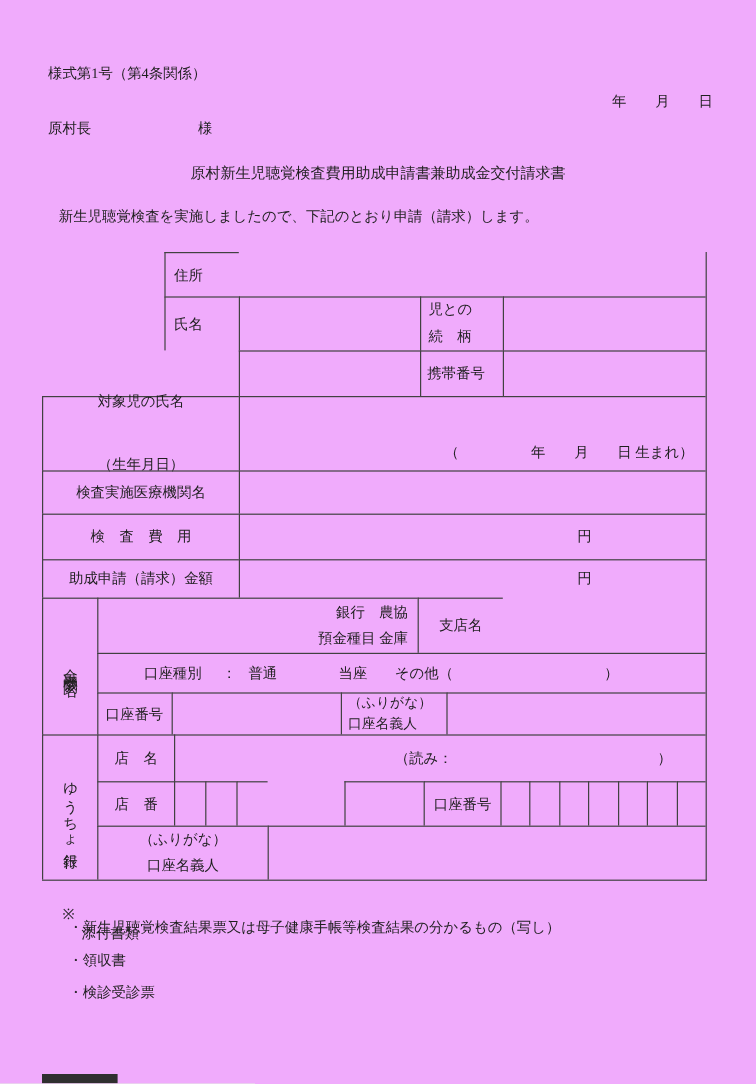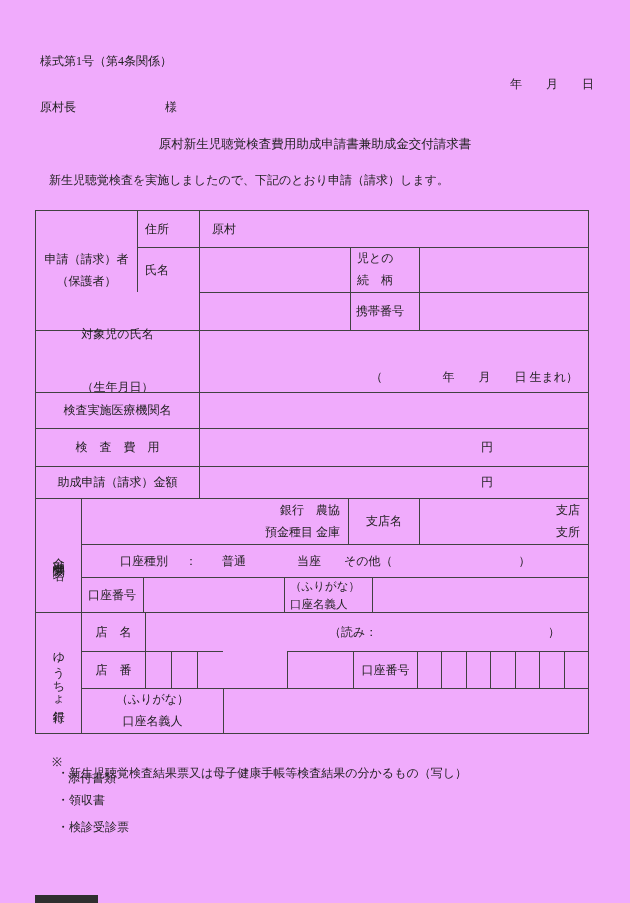--- a/index.html
+++ b/index.html
@@ -45,26 +45,21 @@
 <div class="page">
 
   <div class="hdr" style="left:40px;top:53px;">様式第1号（第4条関係）</div>
   <div class="hdr" style="right:36px;top:76px;">年　　月　　日</div>
   <div class="hdr" style="left:40px;top:99px;"><span>原村長</span><span style="position:absolute;left:125px;">様</span></div>
   <div class="hdr" style="left:0;top:136px;width:630px;text-align:center;font-size:12.5px;">原村新生児聴覚検査費用助成申請書兼助成金交付請求書</div>
   <div class="hdr" style="left:49px;top:172px;">新生児聴覚検査を実施しましたので、下記のとおり申請（請求）します。</div>
 
   <div class="form-table">
 
-    <div class="cell c-col c-center two-line" style="left:0;top:0;width:102px;height:120px;">
-      <span>申請（請求）者</span>
-      <span>（保護者）</span>
-    </div>
     <div class="cell c-left" style="left:102px;top:0;width:62px;height:37px;">住所</div>
-    <div class="cell" style="left:164px;top:0;width:389px;height:37px;padding-left:12px;">原村</div>
 
     <div class="cell c-left" style="left:102px;top:37px;width:62px;height:45px;">氏名</div>
     <div class="cell" style="left:164px;top:37px;width:151px;height:45px;"></div>
     <div class="cell c-col two-line" style="left:315px;top:37px;width:69px;height:45px;align-items:flex-start;padding-left:6px;">
       <span>児との</span>
       <span>続　柄</span>
     </div>
     <div class="cell" style="left:384px;top:37px;width:169px;height:45px;"></div>
 
     <div class="cell" style="left:164px;top:82px;width:151px;height:38px;"></div>
@@ -93,29 +88,25 @@
     </div>
 
     <div class="cell c-center" style="left:0;top:288px;width:46px;height:114px;">
       <span class="vert">金融機関名</span>
     </div>
     <div class="cell c-col two-line" style="left:46px;top:288px;width:267px;height:46px;align-items:flex-end;padding-right:8px;">
       <span>銀行　農協</span>
       <span>預金種目 金庫</span>
     </div>
     <div class="cell c-center" style="left:313px;top:288px;width:71px;height:46px;">支店名</div>
-    <div class="cell c-col two-line" style="left:384px;top:288px;width:169px;height:46px;align-items:flex-end;padding-right:8px;">
-      <span>支店</span>
-      <span>支所</span>
-    </div>
 
     <div class="cell" style="left:46px;top:334px;width:507px;height:33px;padding-left:38px;">
       <span>口座種別</span>
       <span style="margin-left:17px;">：</span>
-      <span style="margin-left:25px;">普通</span>
+      <span style="margin-left:10px;">普通</span>
       <span style="margin-left:51px;">当座</span>
       <span style="margin-left:23px;">その他（</span>
       <span style="margin-left:126px;">）</span>
     </div>
 
     <div class="cell c-left" style="left:46px;top:367px;width:62px;height:35px;padding-left:6px;">口座番号</div>
     <div class="cell" style="left:108px;top:367px;width:141px;height:35px;"></div>
     <div class="cell c-col small" style="left:249px;top:367px;width:88px;height:35px;align-items:flex-start;padding-left:5px;line-height:1.6;">
       <span>（ふりがな）</span>
       <span>口座名義人</span>

